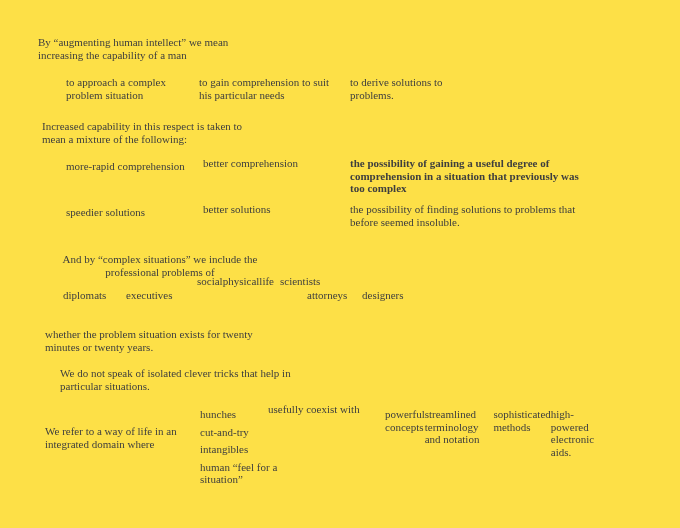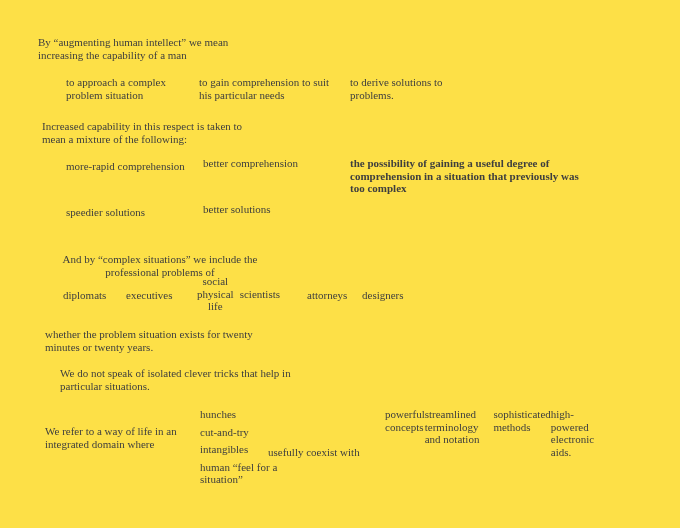--- a/index.html
+++ b/index.html
@@ -32,31 +32,31 @@
   .mx-bcomp     { left: 203px; top: 157px; width: 130px; }
   .mx-gain      { left: 350px; top: 157px; width: 245px; font-weight: bold; }
   .mx-speed     { left: 66px;  top: 206px; width: 130px; }
   .mx-bsol      { left: 203px; top: 203px; width: 130px; }
   .mx-find      { left: 350px; top: 203px; width: 250px; }
   
   .complex      { left: 45px;  top: 253px; width: 230px; text-align: center; }
   .p-diplomats  { left: 63px;  top: 289px; }
   .p-executives { left: 126px; top: 289px; }
   .sci-cluster  { left: 197px; top: 275px; display: flex; align-items: center; gap: 6px; }
-  .sci-col      { display: flex; flex-direction: column; align-items: center; }
+  .sci-col      { display: flex; flex-direction: row; align-items: center; }
   .p-attorneys  { left: 307px; top: 289px; }
   .p-designers  { left: 362px; top: 289px; }
   
   .whether      { left: 45px;  top: 328px; width: 240px; }
   
   .no-tricks    { left: 60px;  top: 367px; width: 260px; }
   
   .way-of-life  { left: 45px;  top: 425px; width: 160px; }
   .human-list   { left: 200px; top: 408px; display: flex; flex-direction: column; row-gap: 5px; width: 90px; }
-  .coexist      { left: 268px; top: 446px; }
+  .coexist      { left: 268px; top: 403px; }
   .power-list   { left: 385px; top: 408px; display: flex; flex-direction: row; row-gap: 5px; width: 220px; }
   .list-item    { white-space: pre-line; }
 </style>
 </head>
 <body>
 
 <div class="page">
 
   <div class="blk intro">By “augmenting human intellect” we mean
 increasing the capability of a man</div>
@@ -71,20 +71,22 @@
   <div class="blk increased">Increased capability in this respect is taken to
 mean a mixture of the following:</div>
 
   <div class="blk mx-rapid">more-rapid comprehension</div>
   <div class="blk mx-bcomp">better comprehension</div>
   <div class="blk mx-gain">the possibility of gaining a useful degree of
 comprehension in a situation that previously was
 too complex</div>
   <div class="blk mx-speed">speedier solutions</div>
   <div class="blk mx-bsol">better solutions</div>
+  <div class="blk mx-find">the possibility of finding solutions to problems that
+before seemed insoluble.</div>
 
   <div class="blk complex">And by “complex situations” we include the
 professional problems of</div>
 
   <div class="blk p-diplomats">diplomats</div>
   <div class="blk p-executives">executives</div>
   <div class="blk sci-cluster">
     <div class="sci-col">
       <span>social</span>
       <span>physical</span>

